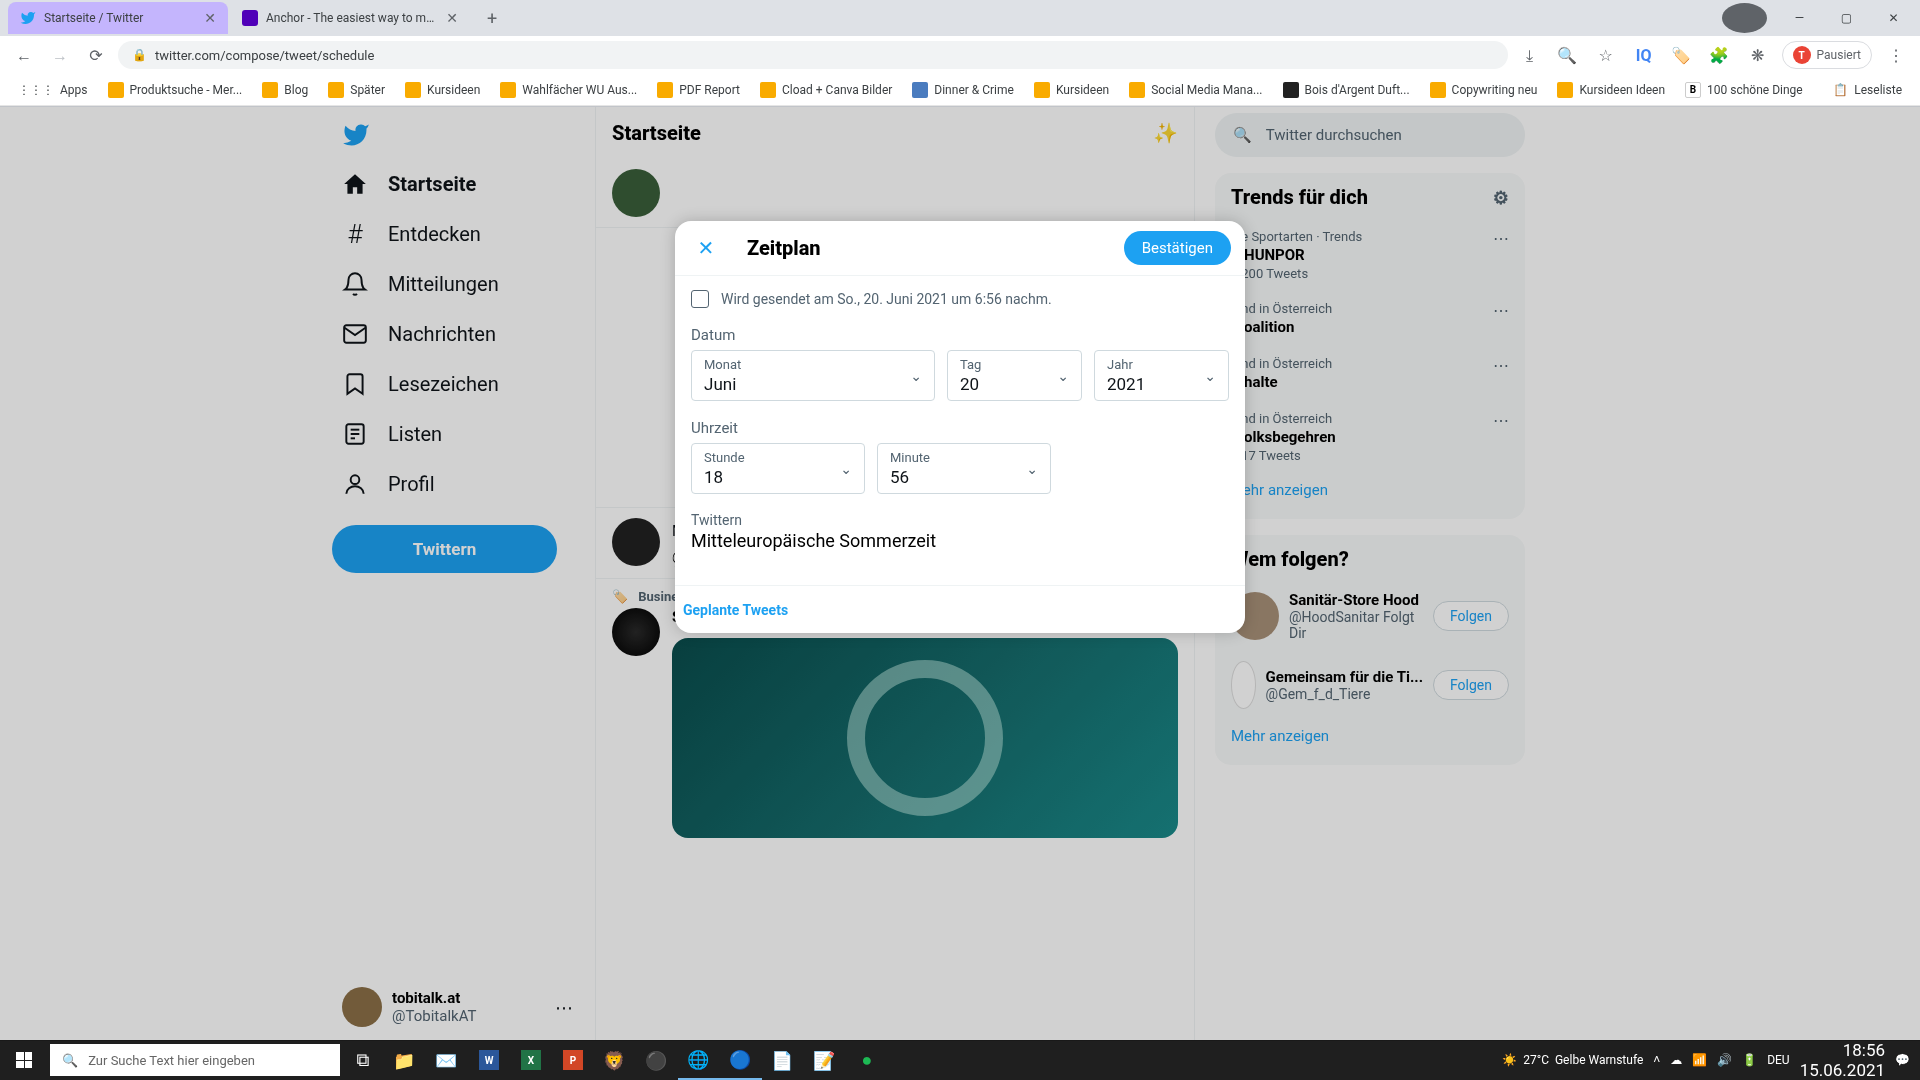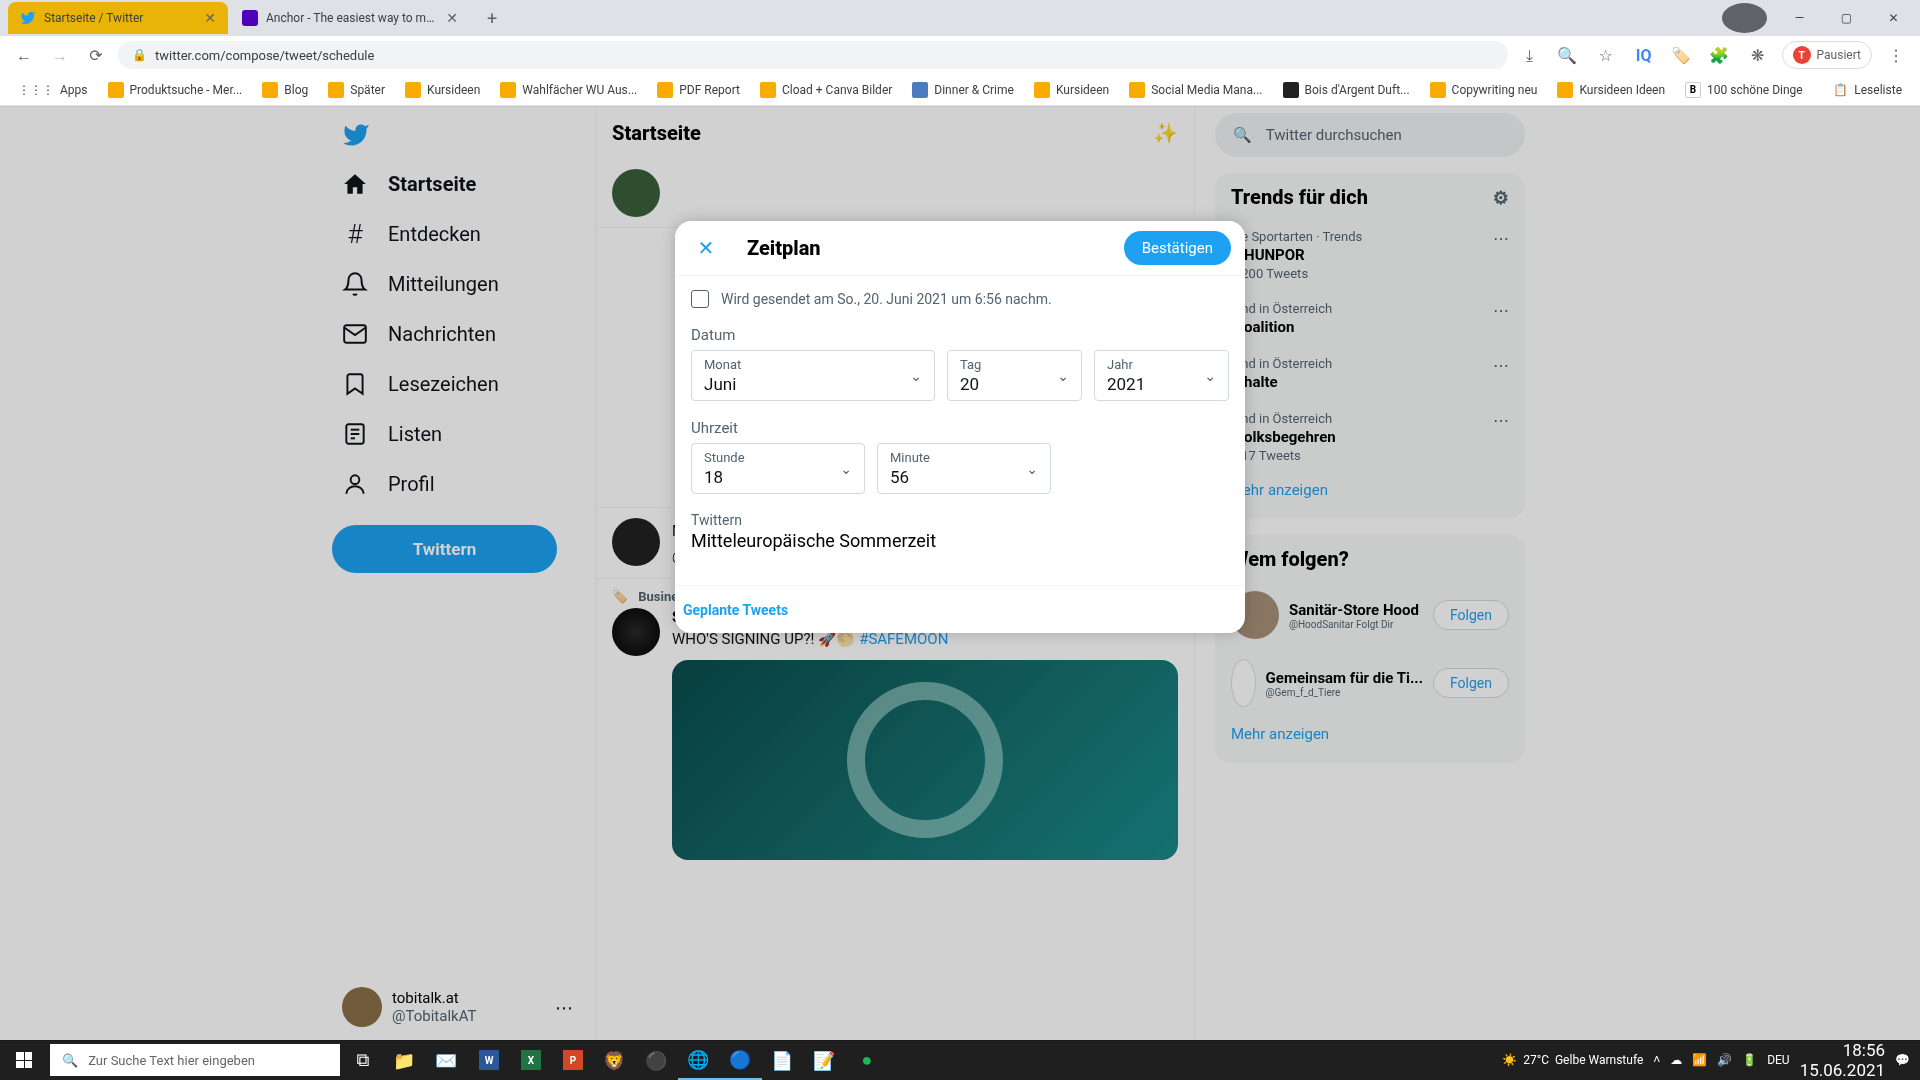--- a/index.html
+++ b/index.html
@@ -1,21 +1,21 @@
 <!DOCTYPE html>
 <html><head>
 <meta charset="utf-8">
 <style>
 *{margin:0;padding:0;box-sizing:border-box;font-family:-apple-system,BlinkMacSystemFont,"Segoe UI",Roboto,Helvetica,Arial,sans-serif}
 body{width:1920px;height:1080px;overflow:hidden;background:#fff;position:relative}
 
 
 .browser-chrome{background:#dee1e6;border-bottom:1px solid #c1c4c9}
 .tab-strip{display:flex;align-items:center;height:36px;padding-left:8px}
-.tab{display:flex;align-items:center;height:32px;padding:0 12px;background:#eab308;border-radius:8px 8px 0 0;margin-right:2px;min-width:220px;max-width:240px;font-size:12px;color:#3c4043;gap:8px}
+.tab{display:flex;align-items:center;height:32px;padding:0 12px;background:#c4b5fd;border-radius:8px 8px 0 0;margin-right:2px;min-width:220px;max-width:240px;font-size:12px;color:#3c4043;gap:8px}
 .tab.inactive{background:transparent}
 .tab .favicon{width:16px;height:16px;flex-shrink:0}
 .tab .title{flex:1;white-space:nowrap;overflow:hidden;text-overflow:ellipsis}
 .tab-close{color:#5f6368;font-size:14px}
 .new-tab{width:28px;height:28px;display:flex;align-items:center;justify-content:center;color:#5f6368;font-size:18px;margin-left:6px}
 .window-controls{margin-left:auto;display:flex;gap:2px;padding-right:4px}
 .window-controls div{width:45px;height:30px;display:flex;align-items:center;justify-content:center;color:#3c4043;font-size:12px}
 .user-chrome{width:28px;height:28px;border-radius:50%;background:#5f6368;margin-right:8px}
 
 .toolbar{display:flex;align-items:center;height:38px;background:#fff;padding:0 10px;gap:8px}
@@ -79,21 +79,21 @@
 .trend-item{padding:10px 0;display:flex;justify-content:space-between;align-items:flex-start}
 .trend-item .cat{font-size:13px;color:#536471}
 .trend-item .name{font-size:15px;font-weight:700;margin-top:2px}
 .trend-item .count{font-size:13px;color:#536471;margin-top:2px}
 .trend-item .tmore{color:#536471}
 .show-more{color:#1da1f2;font-size:15px;padding:8px 0}
 .follow-item{display:flex;align-items:center;gap:10px;padding:10px 0}
 .follow-item .fav{width:48px;height:48px;border-radius:50%;background:#888}
 .follow-item .fnames{flex:1}
 .follow-item .fname{font-size:15px;font-weight:700;white-space:nowrap;overflow:hidden;text-overflow:ellipsis}
-.follow-item .fhandle{font-size:10px;color:#536471}
+.follow-item .fhandle{font-size:14px;color:#536471}
 .follow-btn{border:1px solid #cfd9de;background:#fff;color:#1da1f2;font-weight:400;border-radius:999px;padding:6px 16px;font-size:14px}
 
 
 .modal{position:absolute;left:50%;top:114px;transform:translateX(-50%);width:570px;background:#fff;border-radius:16px;z-index:10;box-shadow:0 0 15px rgba(0,0,0,0.2)}
 .modal-head{display:flex;align-items:center;padding:10px 14px;gap:24px;border-bottom:1px solid #eff3f4}
 .modal-close{color:#1da1f2;font-size:20px;width:34px;height:34px;display:flex;align-items:center;justify-content:center}
 .modal-title{font-size:20px;font-weight:800;flex:1}
 .confirm-btn{background:#1da1f2;color:#fff;border:none;font-weight:400;border-radius:999px;padding:8px 18px;font-size:15px}
 .modal-body{padding:14px 16px}
 .schedule-info{display:flex;align-items:center;gap:12px;color:#536471;font-size:14px;margin-bottom:18px}
@@ -311,21 +311,21 @@
               <circle cx="12" cy="8" r="4"></circle>
               <path d="M4 21c0-4 4-7 8-7s8 3 8 7"></path>
             </svg>
           </span>
           <span>Profil</span>
         </div>
       <button class="tweet-btn">Twittern</button>
       <div class="account-switcher">
         <div class="av"></div>
         <div class="names">
-          <span style="font-weight:400">tobitalk.at</span>
+          <span style="font-weight:700">tobitalk.at</span>
           <span class="handle">@TobitalkAT</span>
         </div>
         <span class="more">⋯</span>
       </div>
     </div>
 
     <div class="center-col">
       <div class="home-header">
         <span>Startseite</span>
         <span class="sparkle">✨</span>
@@ -357,23 +357,20 @@
           <div class="tweet-av" style="background:radial-gradient(circle,#2a2a2a,#000)"></div>
           <div style="flex:1">
             <div class="tweet-head">
               <span class="name">SafeMoon</span>
               <span class="verified">✔</span>
               <span class="meta">@safemoon</span>
               <span class="meta">·</span>
               <span class="meta">5 Std.</span>
               <span class="dmore">⋯</span>
             </div>
-            <div class="tweet-text">
-              <span>WHO'S SIGNING UP?! 🚀🌕 </span><a>#SAFEMOON</a>
-            </div>
             <div class="tweet-image"></div>
           </div>
         </div>
       </div>
     </div>
 
     <div class="right-col">
       <div class="search-box">
         <span>🔍</span>
         <span>Twitter durchsuchen</span>

